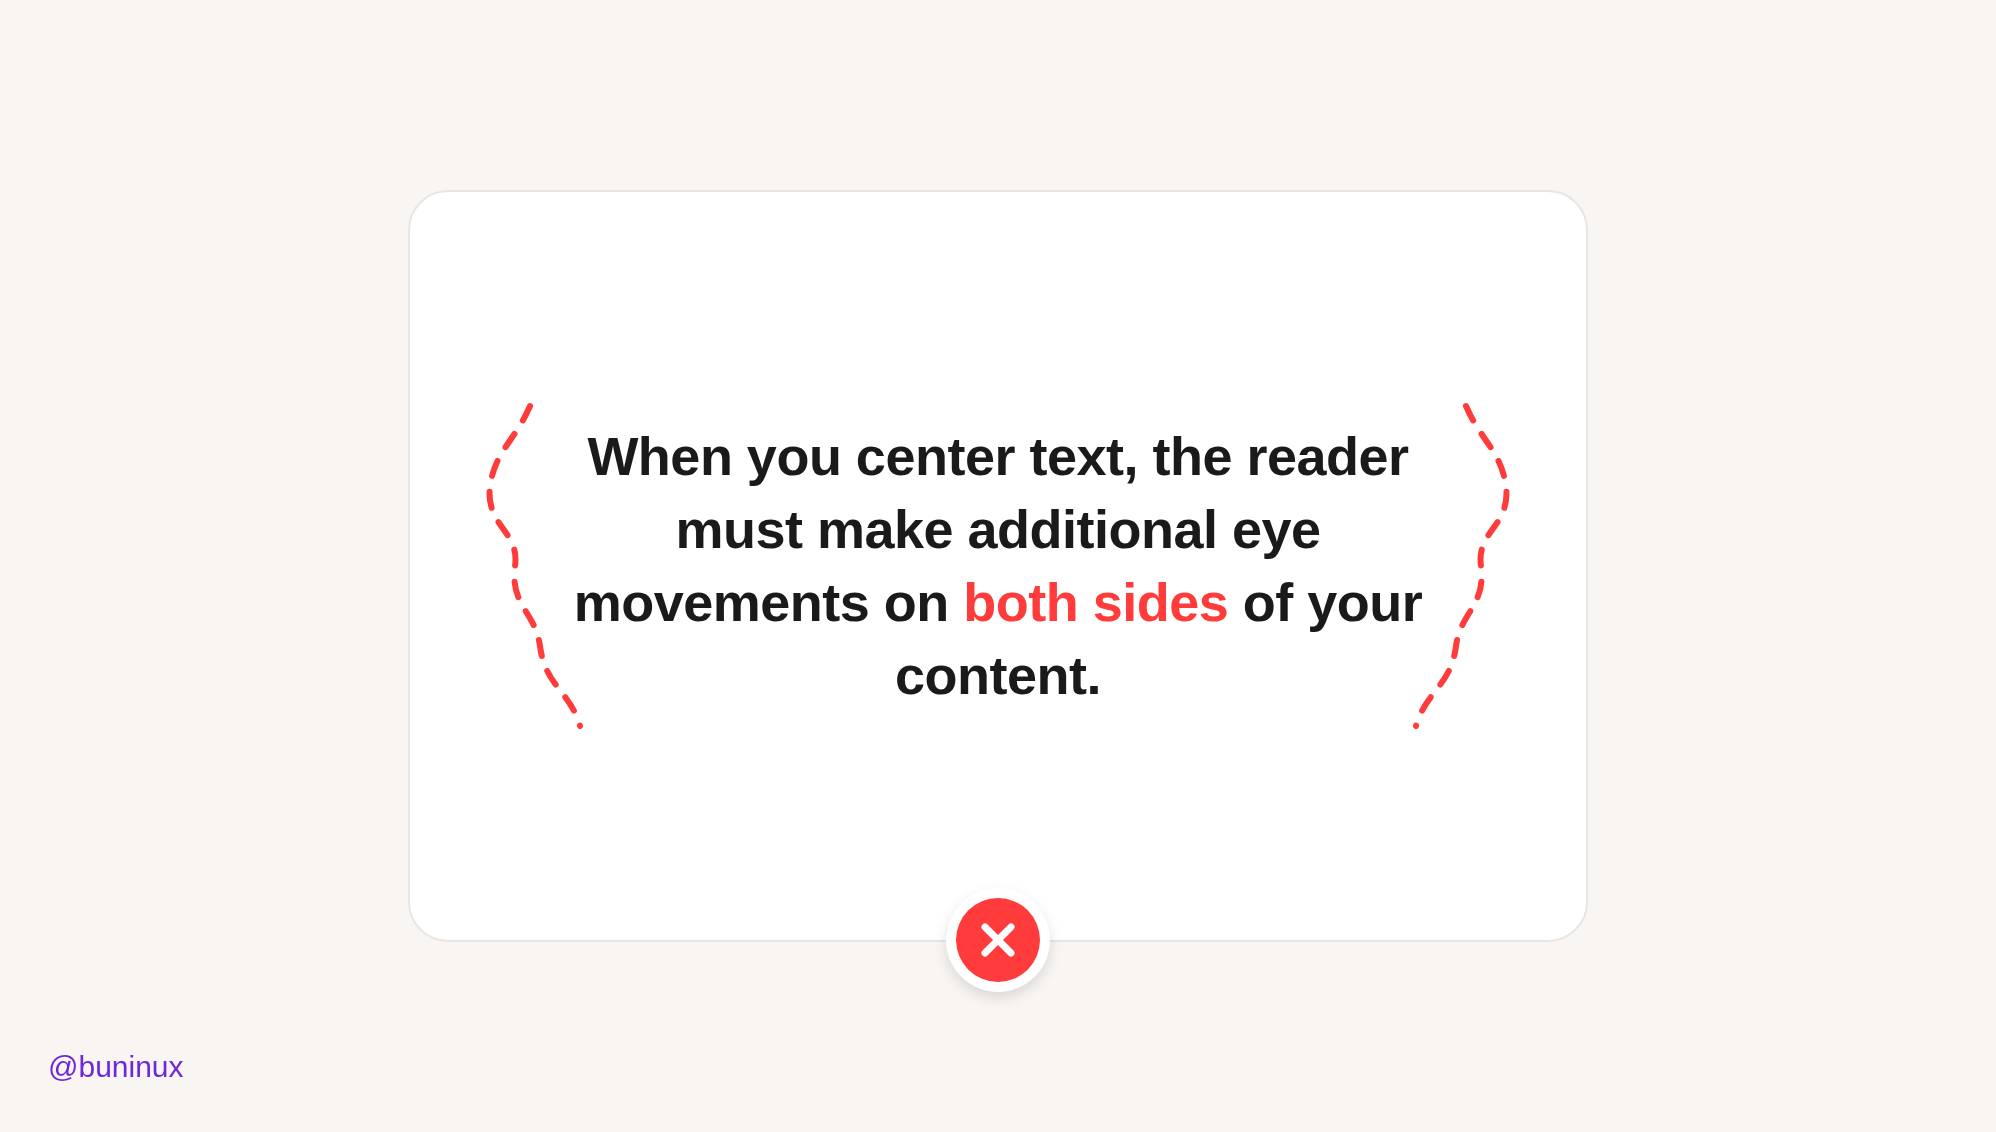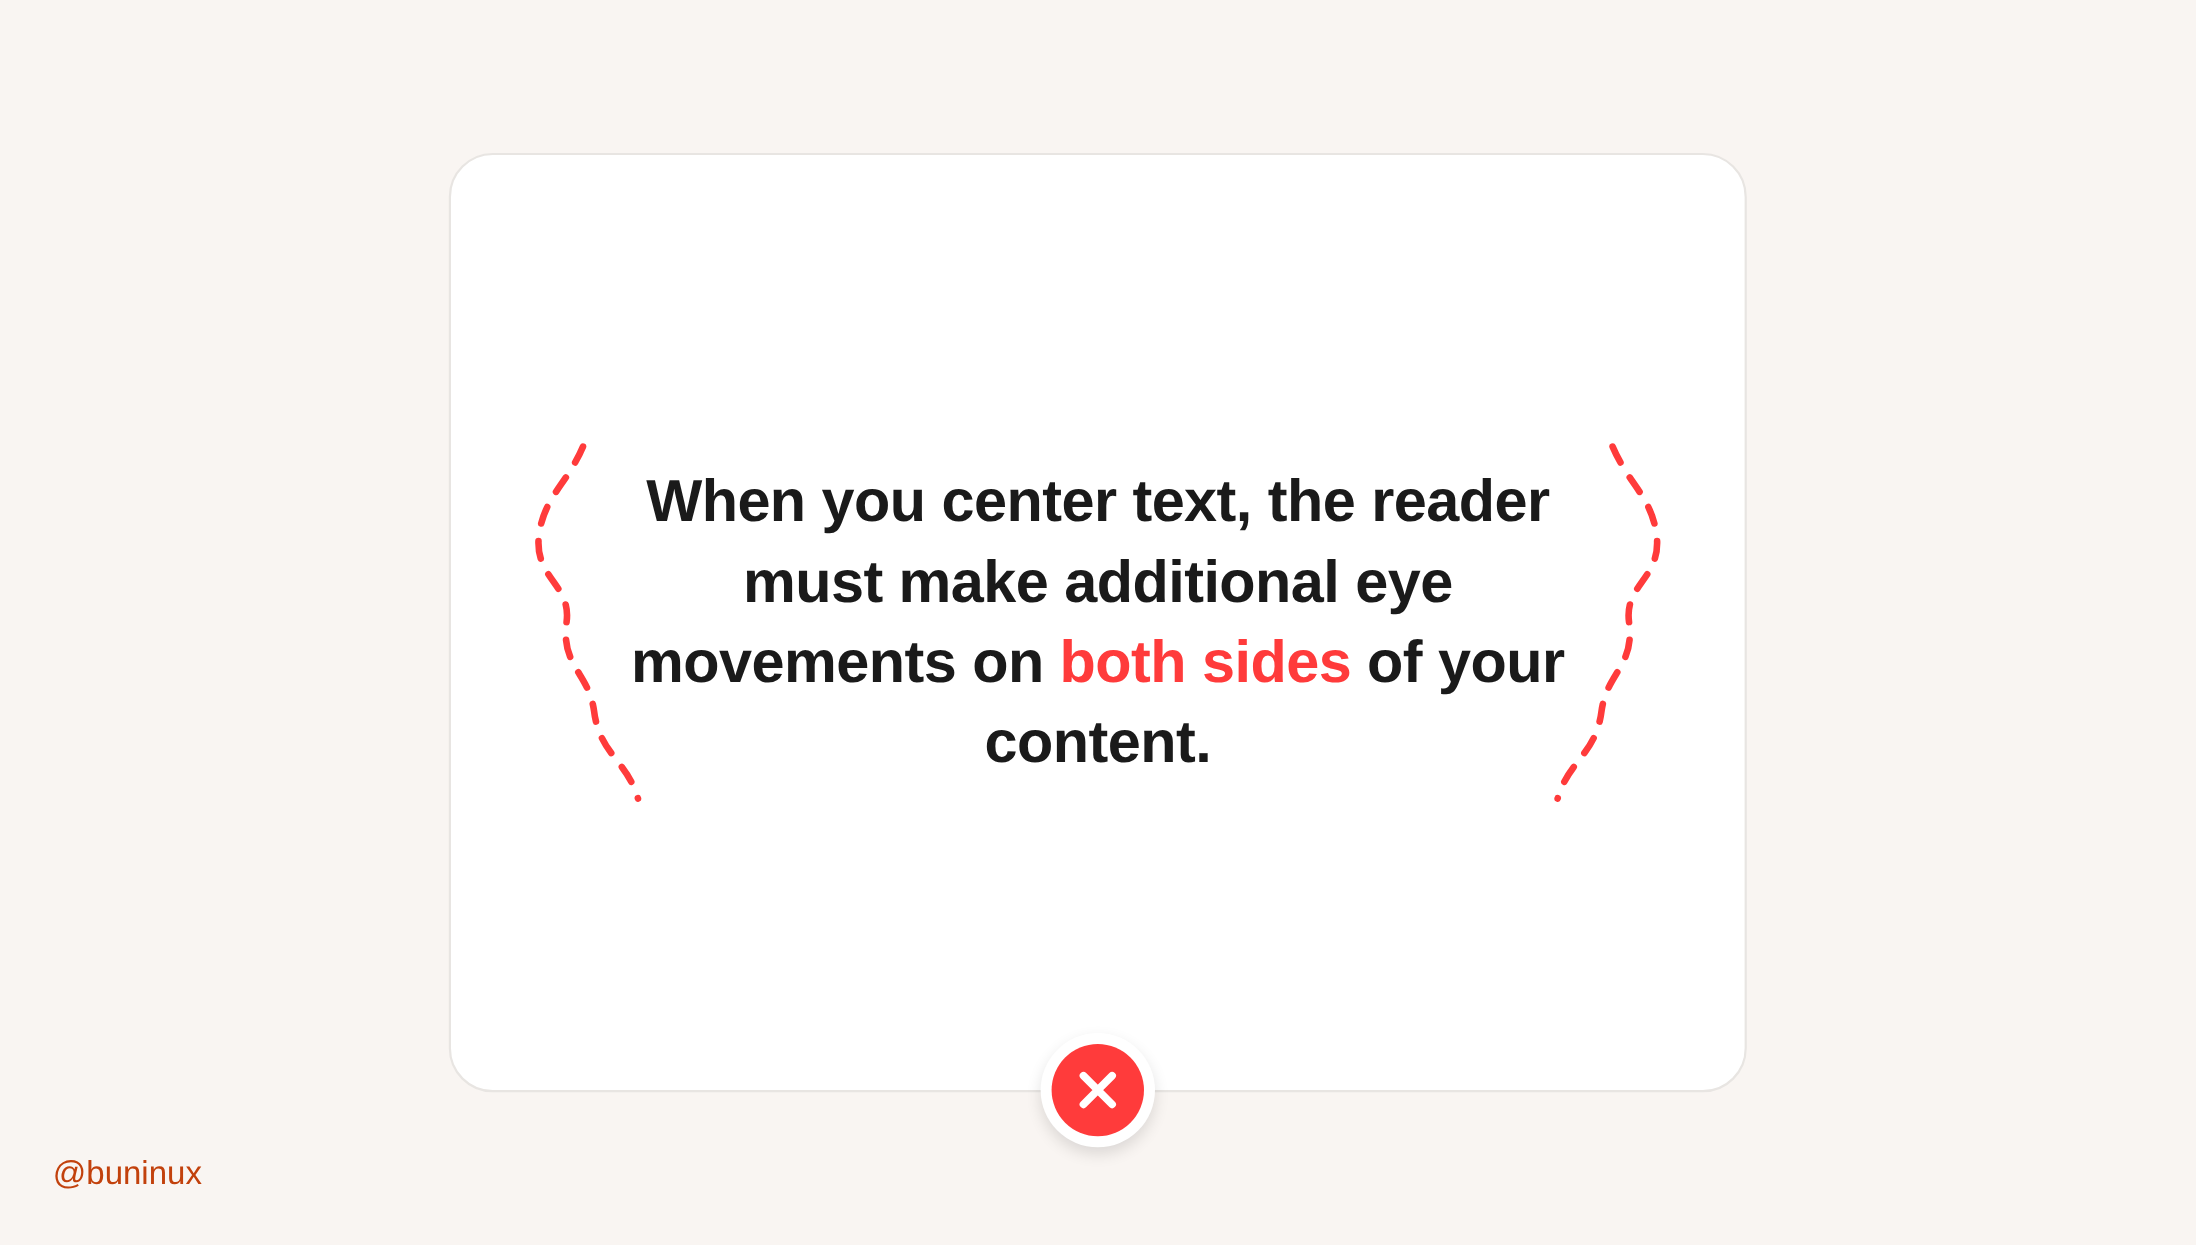--- a/index.html
+++ b/index.html
@@ -9,21 +9,21 @@
       background: #f9f5f2;
       font-family: -apple-system, BlinkMacSystemFont, "Segoe UI", Helvetica, Arial, sans-serif;
       position: relative;
       display: flex;
       align-items: center;
       justify-content: center;
     }
     .card {
       position: relative;
       width: 1180px;
-      height: 854px;
+      height: 752px;
       background: #ffffff;
       border: 2px solid #e8e5e2;
       border-radius: 40px;
       display: flex;
       align-items: center;
       justify-content: center;
     }
     .content-wrap {
       position: relative;
       width: 100%;
@@ -70,21 +70,21 @@
       display: flex;
       align-items: center;
       justify-content: center;
     }
     .attribution {
       position: absolute;
       left: 48px;
       bottom: 48px;
       font-size: 30px;
       font-weight: 500;
-      color: #c2410c;
+      color: #6d28d9;
     }
   </style>
 </head>
 <body>
 
 <div class="card">
   <div class="content-wrap">
     <svg class="squiggle squiggle-left" viewBox="0 0 140 340">
       <path d="M70 10 C 55 45, 35 55, 30 90 C 25 130, 60 135, 55 170 C 50 210, 75 215, 80 250 C 85 290, 110 295, 120 330" stroke="#ff3b3b" stroke-width="6" stroke-dasharray="16 16" stroke-linecap="round" fill="none"></path>
     </svg>

